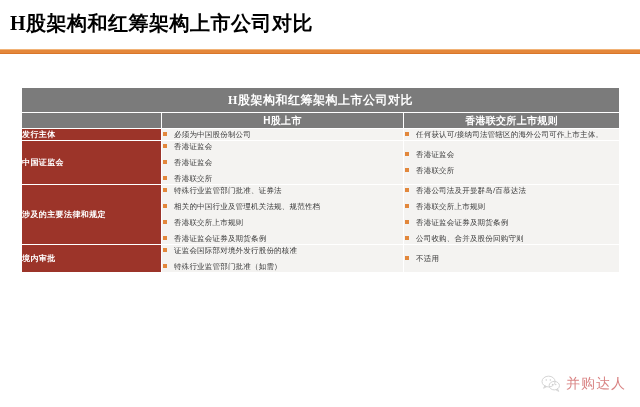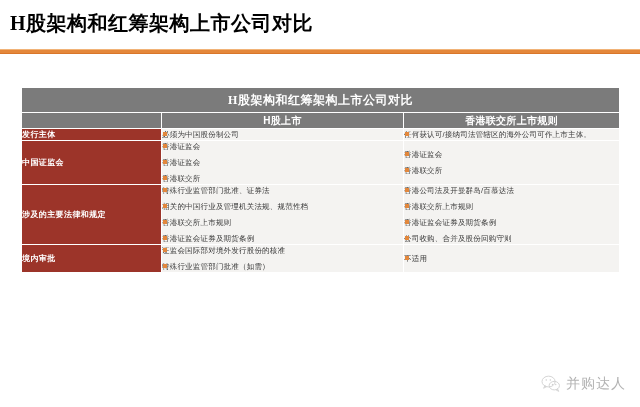--- a/index.html
+++ b/index.html
@@ -100,20 +100,21 @@
     padding: 5px 6px 5px 8px;
   }
 
   ul.bul {
     list-style: none;
     margin: 0;
     padding: 0;
   }
   ul.bul li {
     position: relative;
+    padding-left: 12px;
     margin: 0 0 5px 0;
     font-size: 7.5px;
     line-height: 11px;
     color: #3A3A3A;
     letter-spacing: 0.2px;
   }
   ul.bul li:last-child { margin-bottom: 0; }
   ul.bul li::before {
     content: "";
     position: absolute;
@@ -131,21 +132,21 @@
     bottom: 14px;
     display: flex;
     align-items: center;
     gap: 5px;
     opacity: 0.55;
     pointer-events: none;
   }
   .watermark .wm-text {
     font-family: "Liberation Serif", "DejaVu Serif", serif;
     font-size: 14px;
-    color: #737373;
+    color: #b91c1c;
     letter-spacing: 1px;
   }
   .wm-logo { width: 20px; height: 18px; }
 </style>
 </head>
 <body>
 
 <div class="slide-title-wrap">
   <div class="slide-title">H股架构和红筹架构上市公司对比</div>
   <div class="title-rule"></div>

